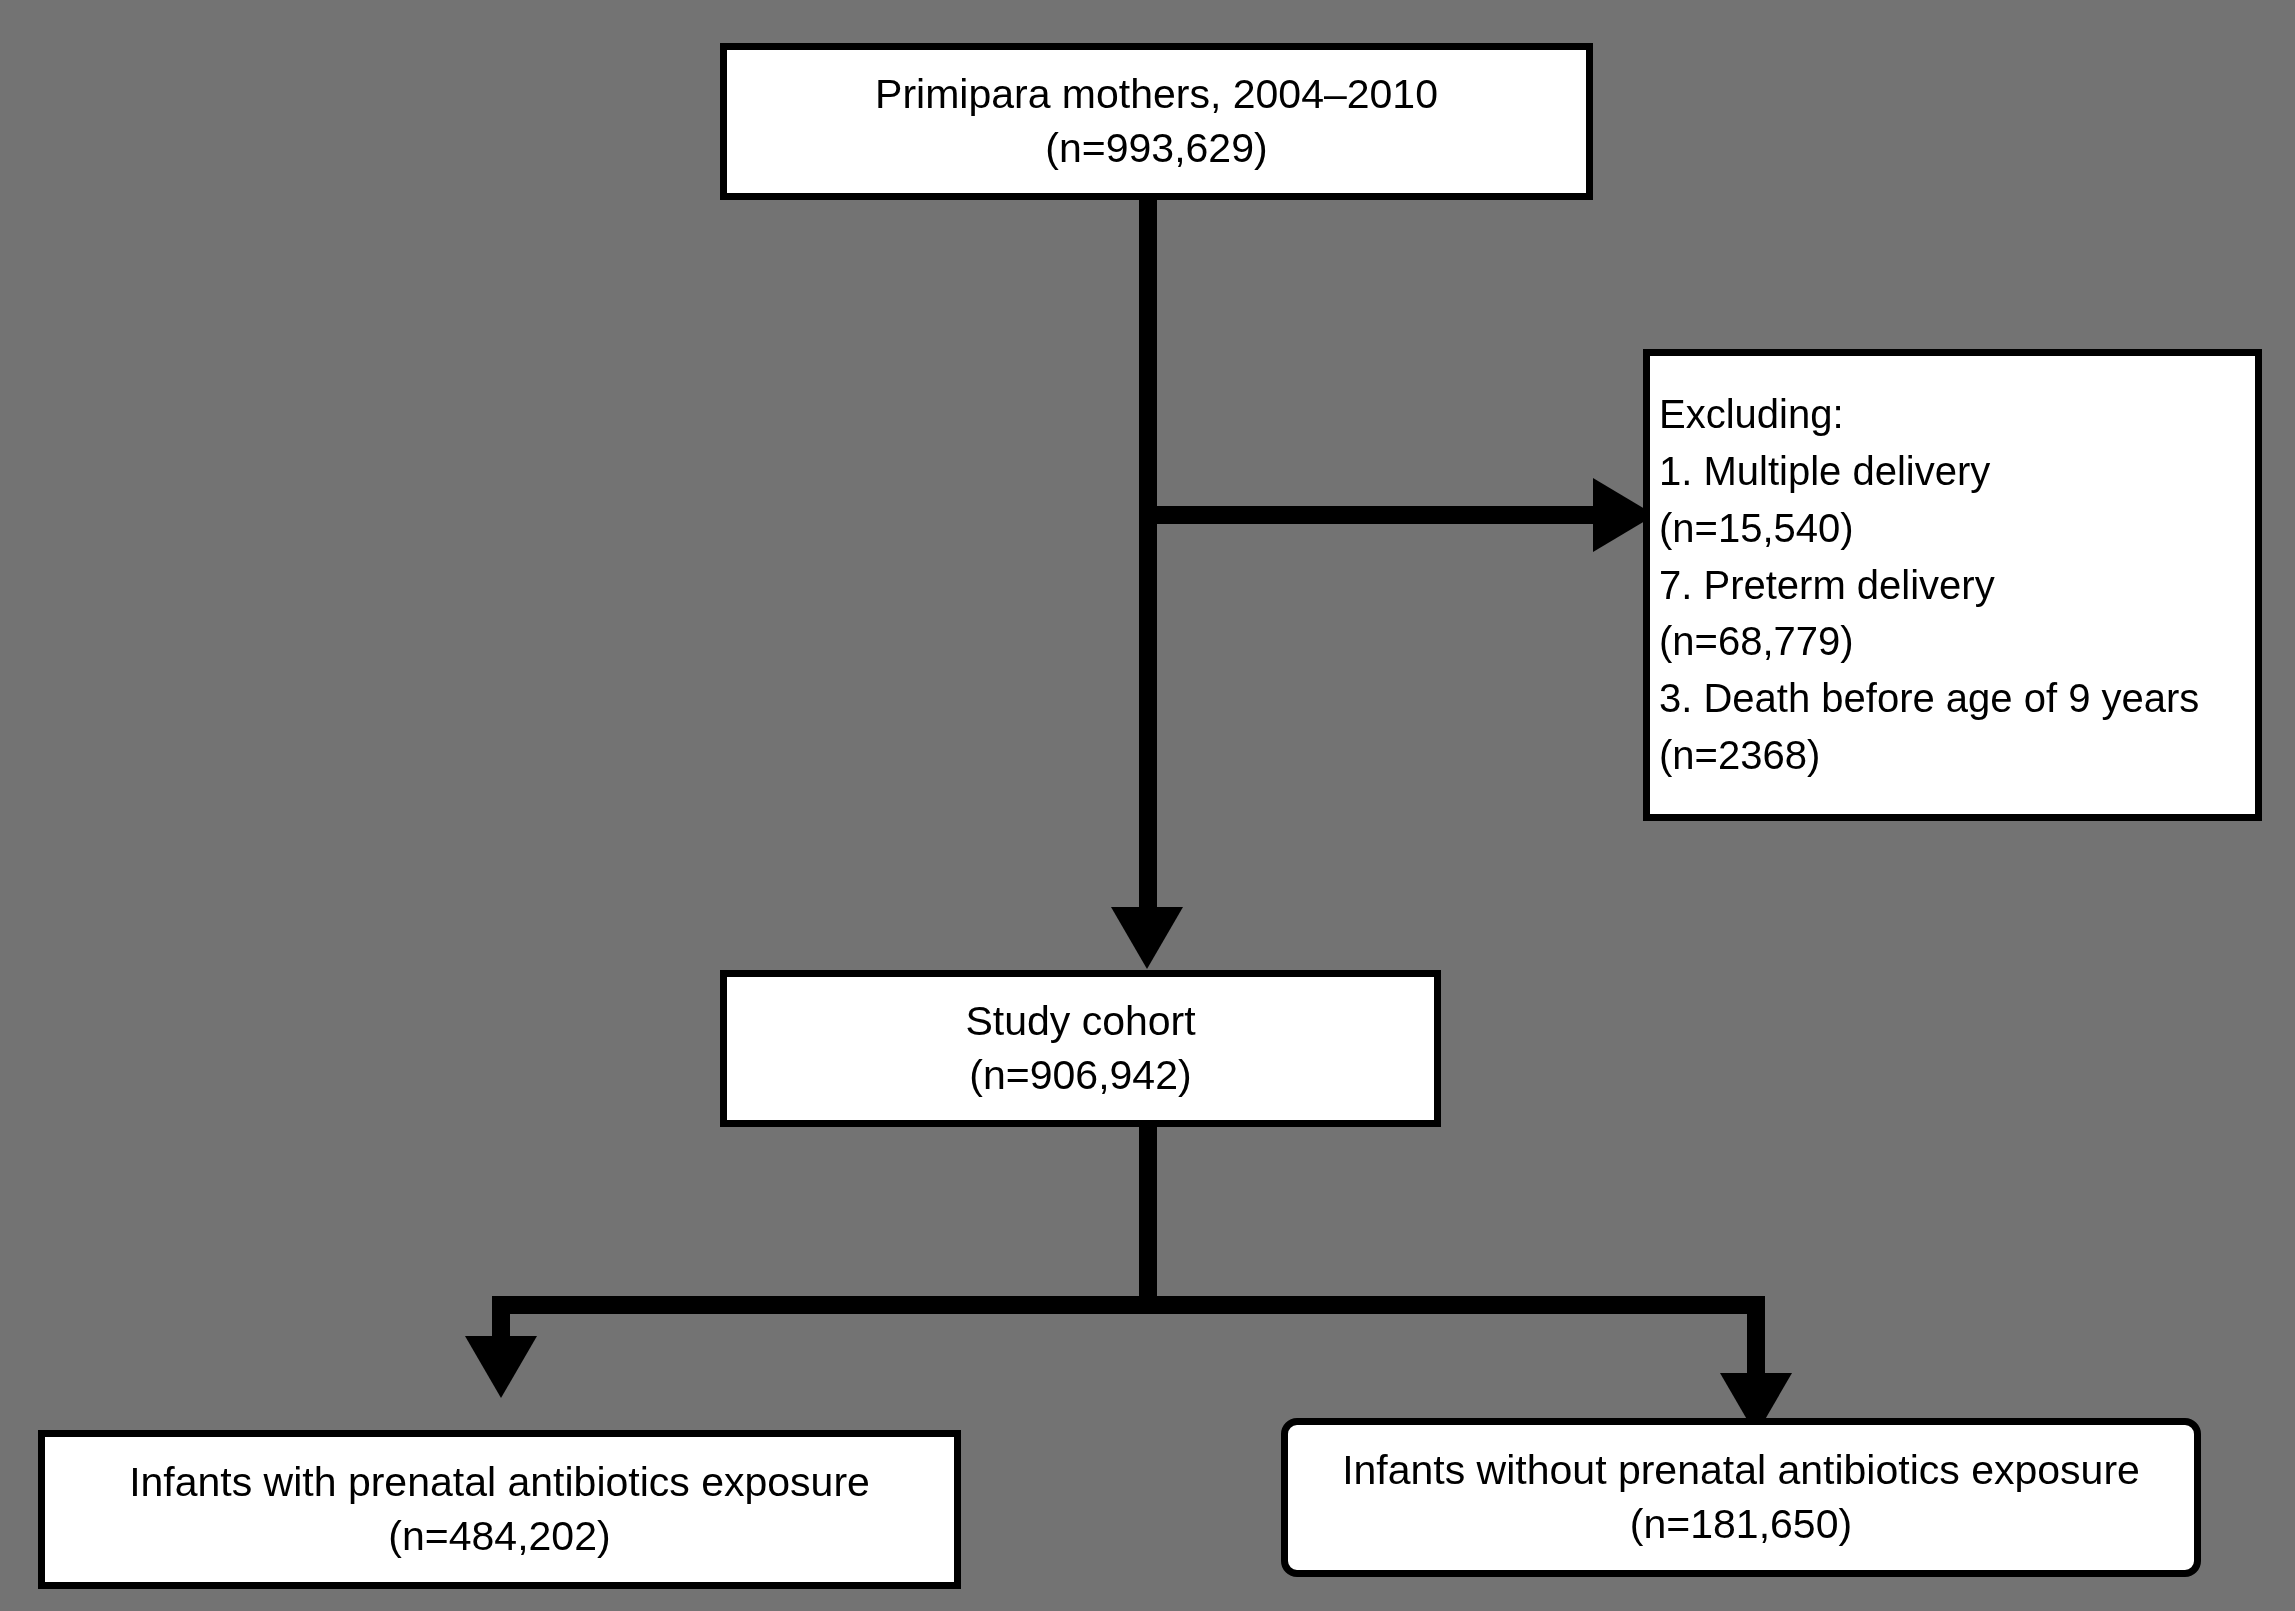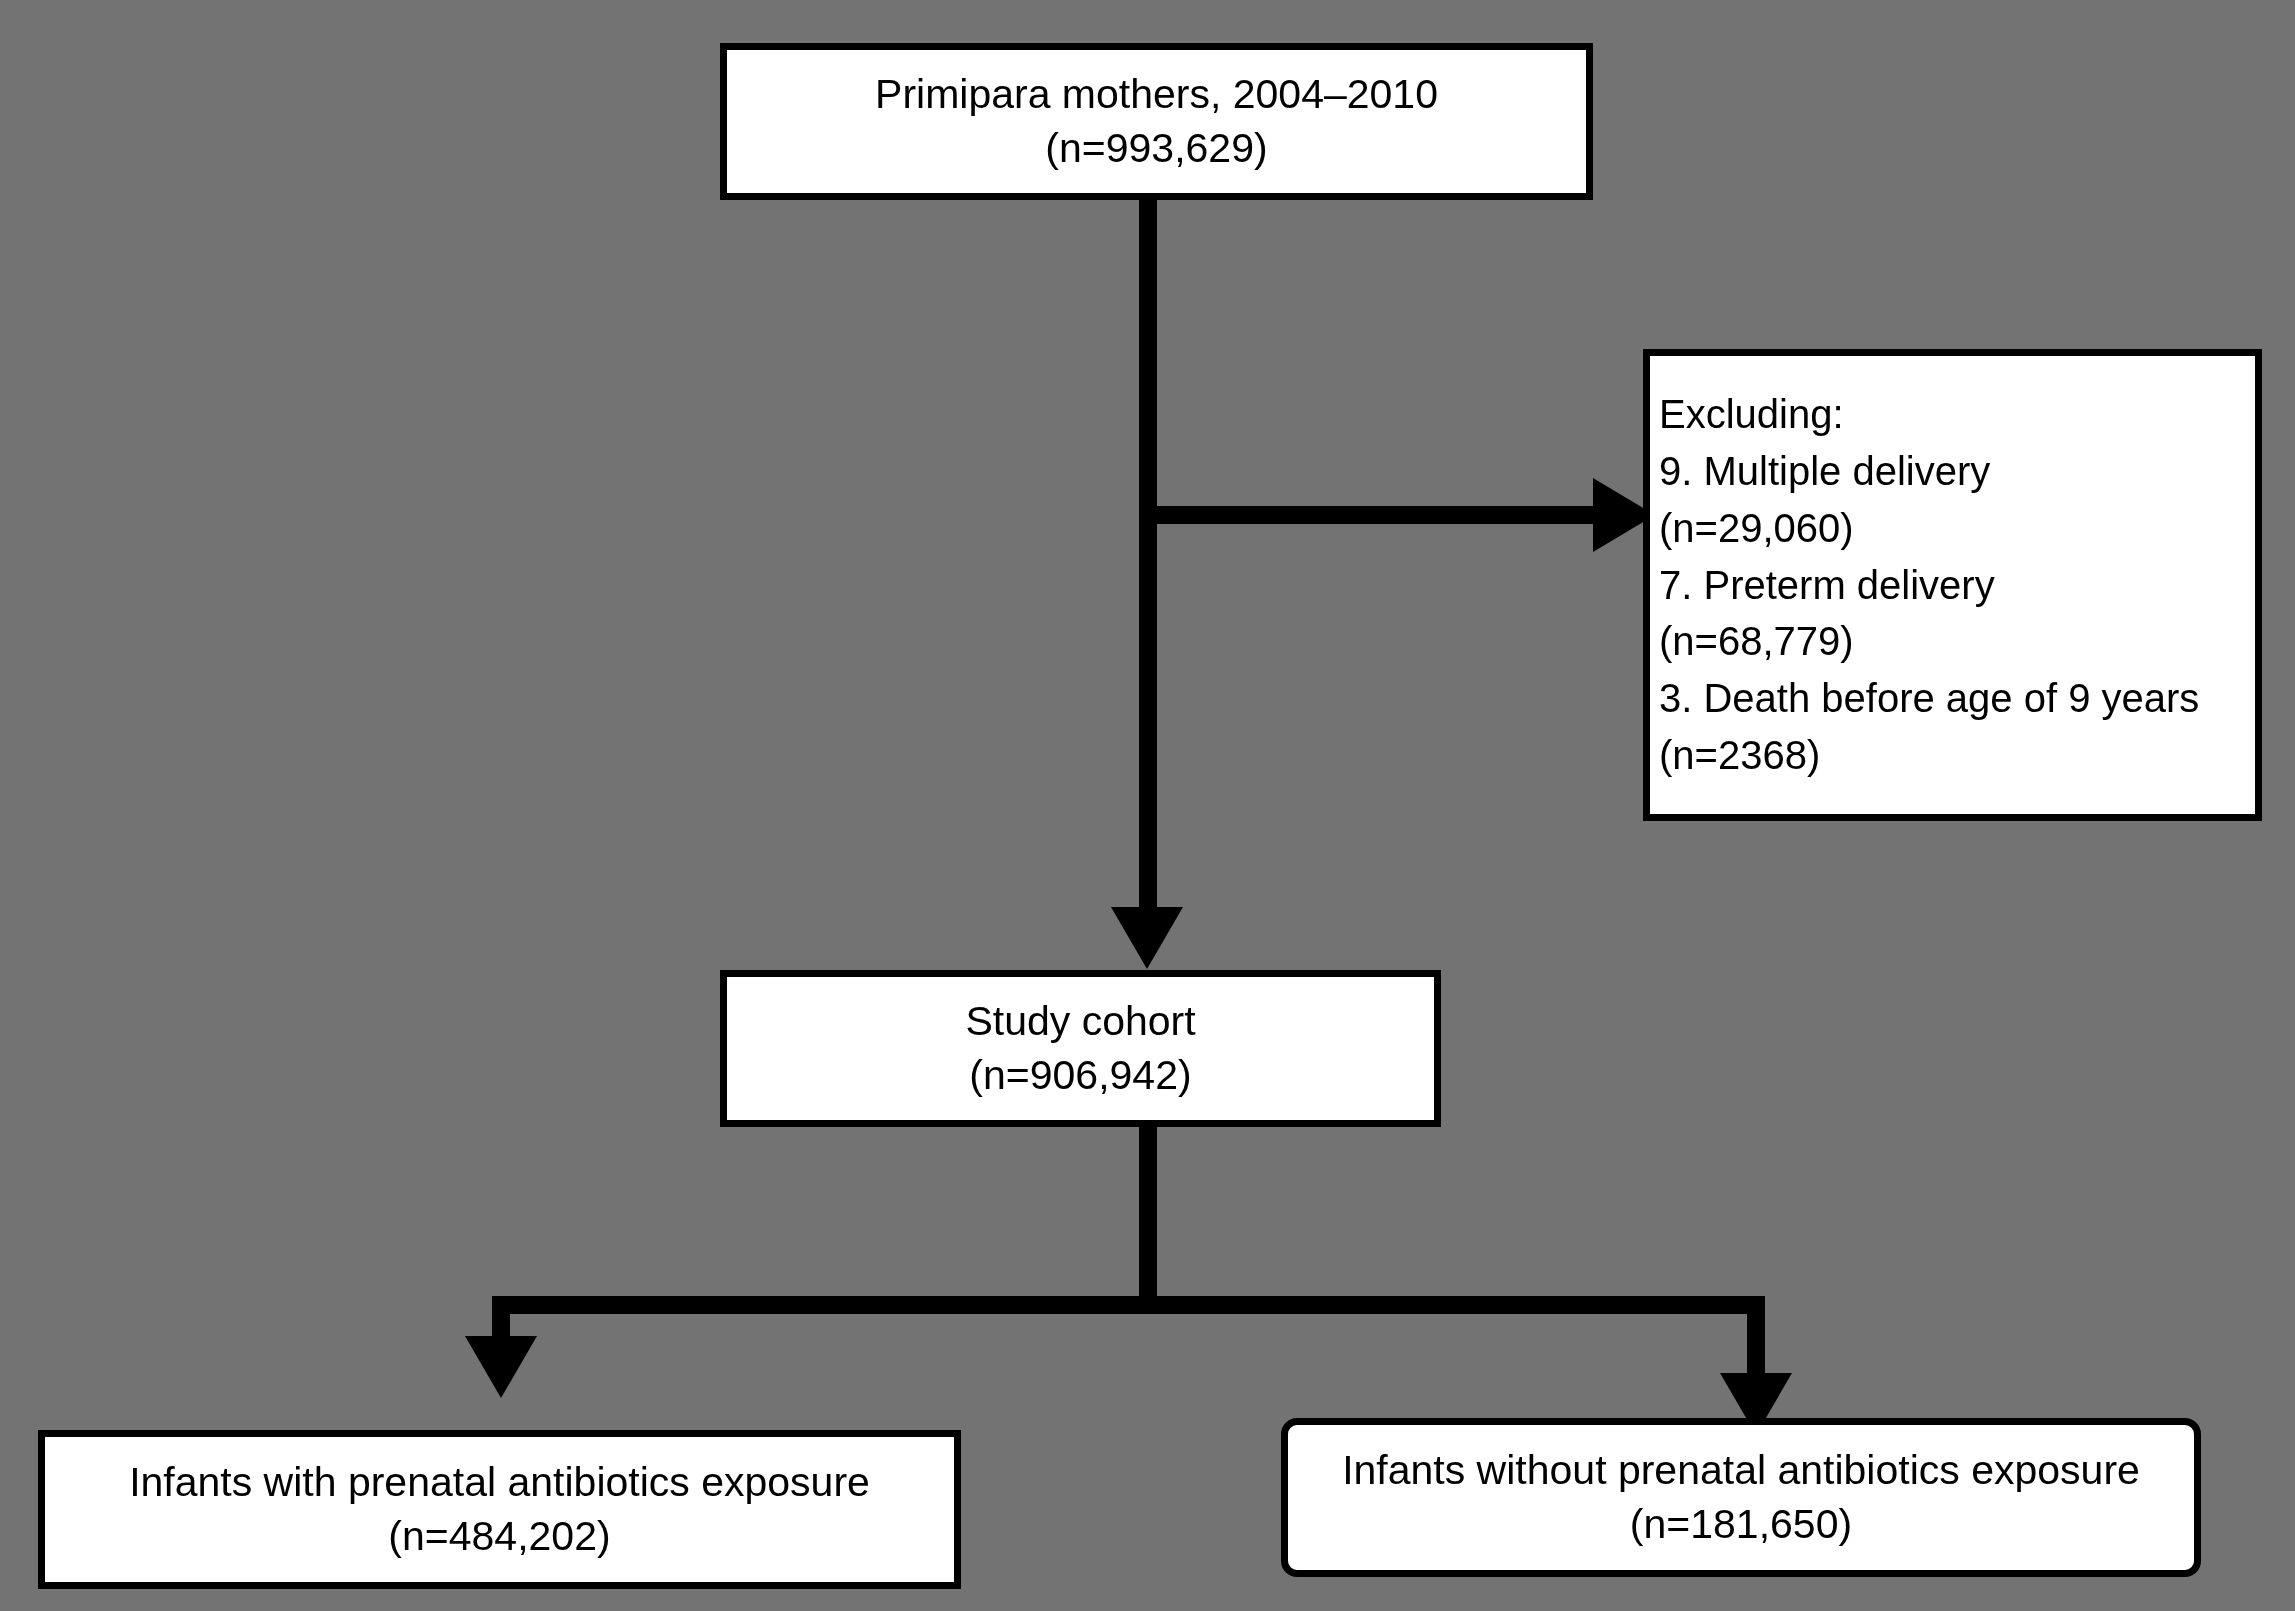--- a/index.html
+++ b/index.html
@@ -116,22 +116,22 @@
 
   <div class="arrowhead arrow-down" id="arrow-right"></div>
 
   <div class="flow-box center" id="box-top">
     <span class="box-line">Primipara mothers, 2004–2010</span>
     <span class="box-line">(n=993,629)</span>
   </div>
 
   <div class="flow-box leftalign exclusion" id="box-exclusion">
     <span class="box-line">Excluding:</span>
-    <span class="box-line">9. Multiple delivery</span>
-    <span class="box-line">(n=29,060)</span>
+    <span class="box-line">1. Multiple delivery</span>
+    <span class="box-line">(n=15,540)</span>
     <span class="box-line">7. Preterm delivery</span>
     <span class="box-line">(n=68,779)</span>
     <span class="box-line">3. Death before age of 9 years</span>
     <span class="box-line">(n=2368)</span>
   </div>
 
   <div class="flow-box center" id="box-cohort">
     <span class="box-line">Study cohort</span>
     <span class="box-line">(n=906,942)</span>
   </div>

